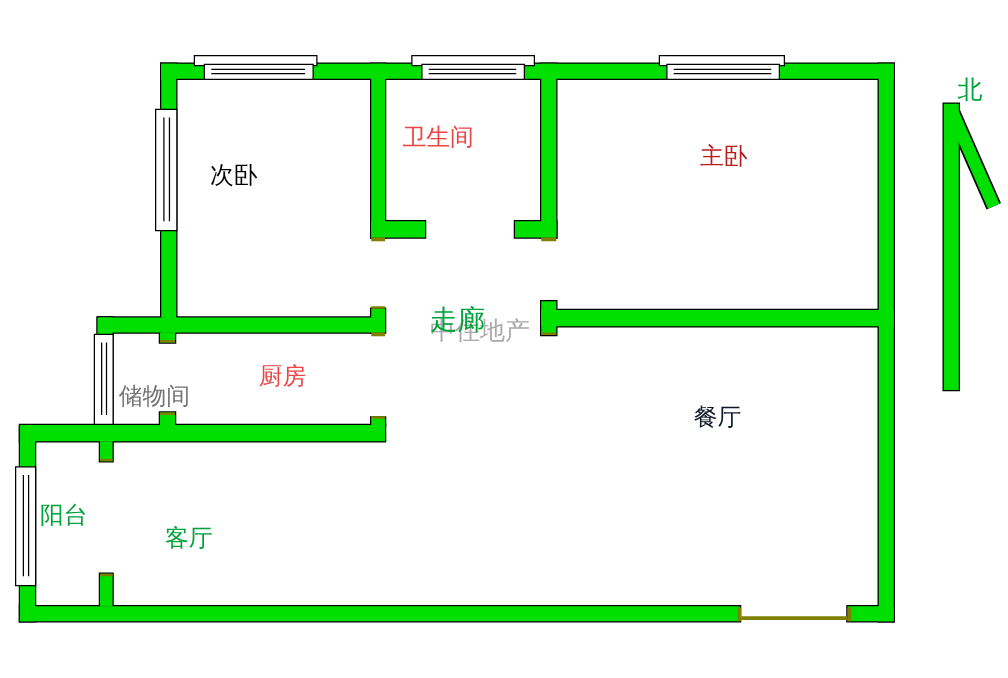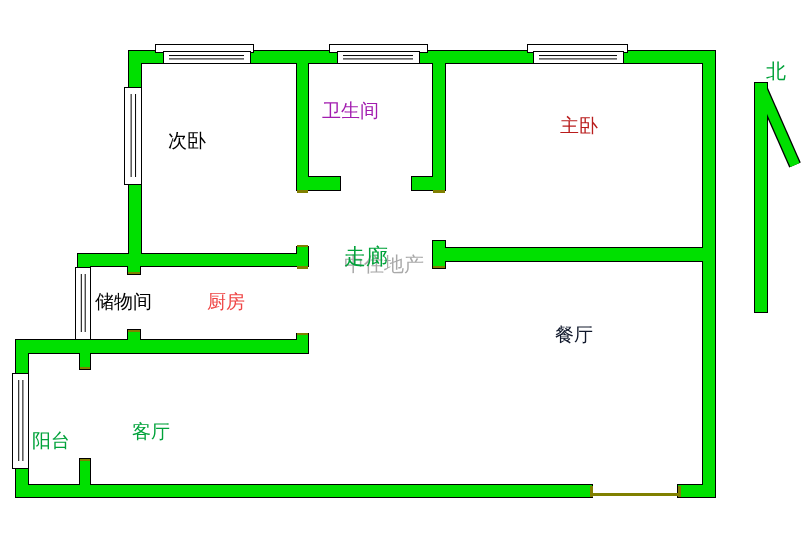--- a/index.html
+++ b/index.html
@@ -127,24 +127,24 @@
         <rect x="128" y="272" width="12" height="2" fill="#808000"></rect>
         <rect x="128" y="330" width="12" height="2" fill="#808000"></rect>
         <rect x="297" y="333" width="11" height="2" fill="#808000"></rect>
         <rect x="433" y="266" width="12" height="2" fill="#808000"></rect>
         <rect x="80" y="367" width="10" height="2" fill="#808000"></rect>
         <rect x="80" y="459" width="10" height="2" fill="#808000"></rect>
       </g>
     </svg>
   <div id="labels">
       <div class="room-label" style="left: 168px; top: 131px; color: #000000;">次卧</div>
-      <div class="room-label" style="left: 322px; top: 101px; color: #a21caf;">卫生间</div>
+      <div class="room-label" style="left: 322px; top: 101px; color: #ef4444;">卫生间</div>
       <div class="room-label" style="left: 560px; top: 116px; color: #b91c1c;">主卧</div>
-      <div class="room-label" style="left: 95px; top: 292px; color: #000000;">储物间</div>
+      <div class="room-label" style="left: 95px; top: 308px; color: #737373;">储物间</div>
       <div class="room-label" style="left: 207px; top: 292px; color: #ef4444;">厨房</div>
       <div class="room-label" style="left: 344px; top: 246px; color: rgb(0, 162, 58); font-size: 22px;">走廊</div>
       <div class="room-label" style="left: 555px; top: 325px; color: #0f172a;">餐厅</div>
-      <div class="room-label" style="left: 32px; top: 403px; color: rgb(0, 162, 58); margin-top: 28px;">阳台</div>
+      <div class="room-label" style="left: 32px; top: 403px; color: rgb(0, 162, 58);">阳台</div>
       <div class="room-label" style="left: 132px; top: 422px; color: rgb(0, 162, 58);">客厅</div>
     </div>
   <div class="watermark" style="color: rgb(169, 169, 169);">中住地产</div>
   <div class="north-label" style="color: rgb(0, 162, 58);">北</div>
 </div>
 
 </body></html>

